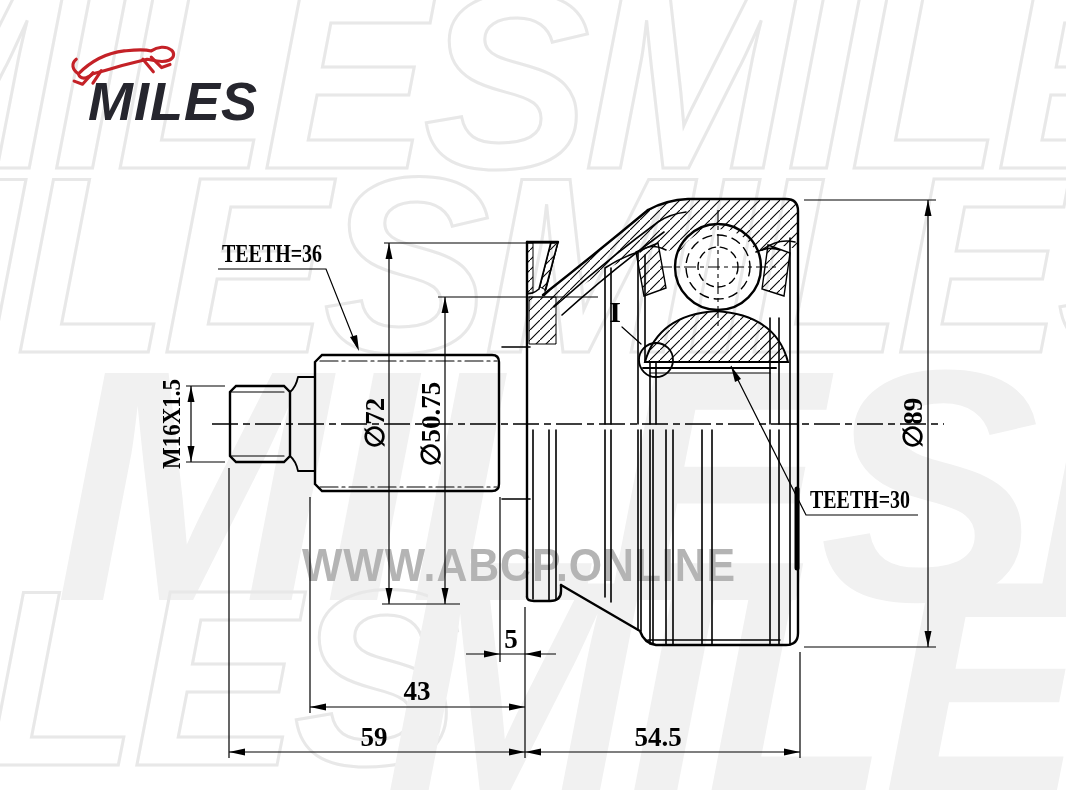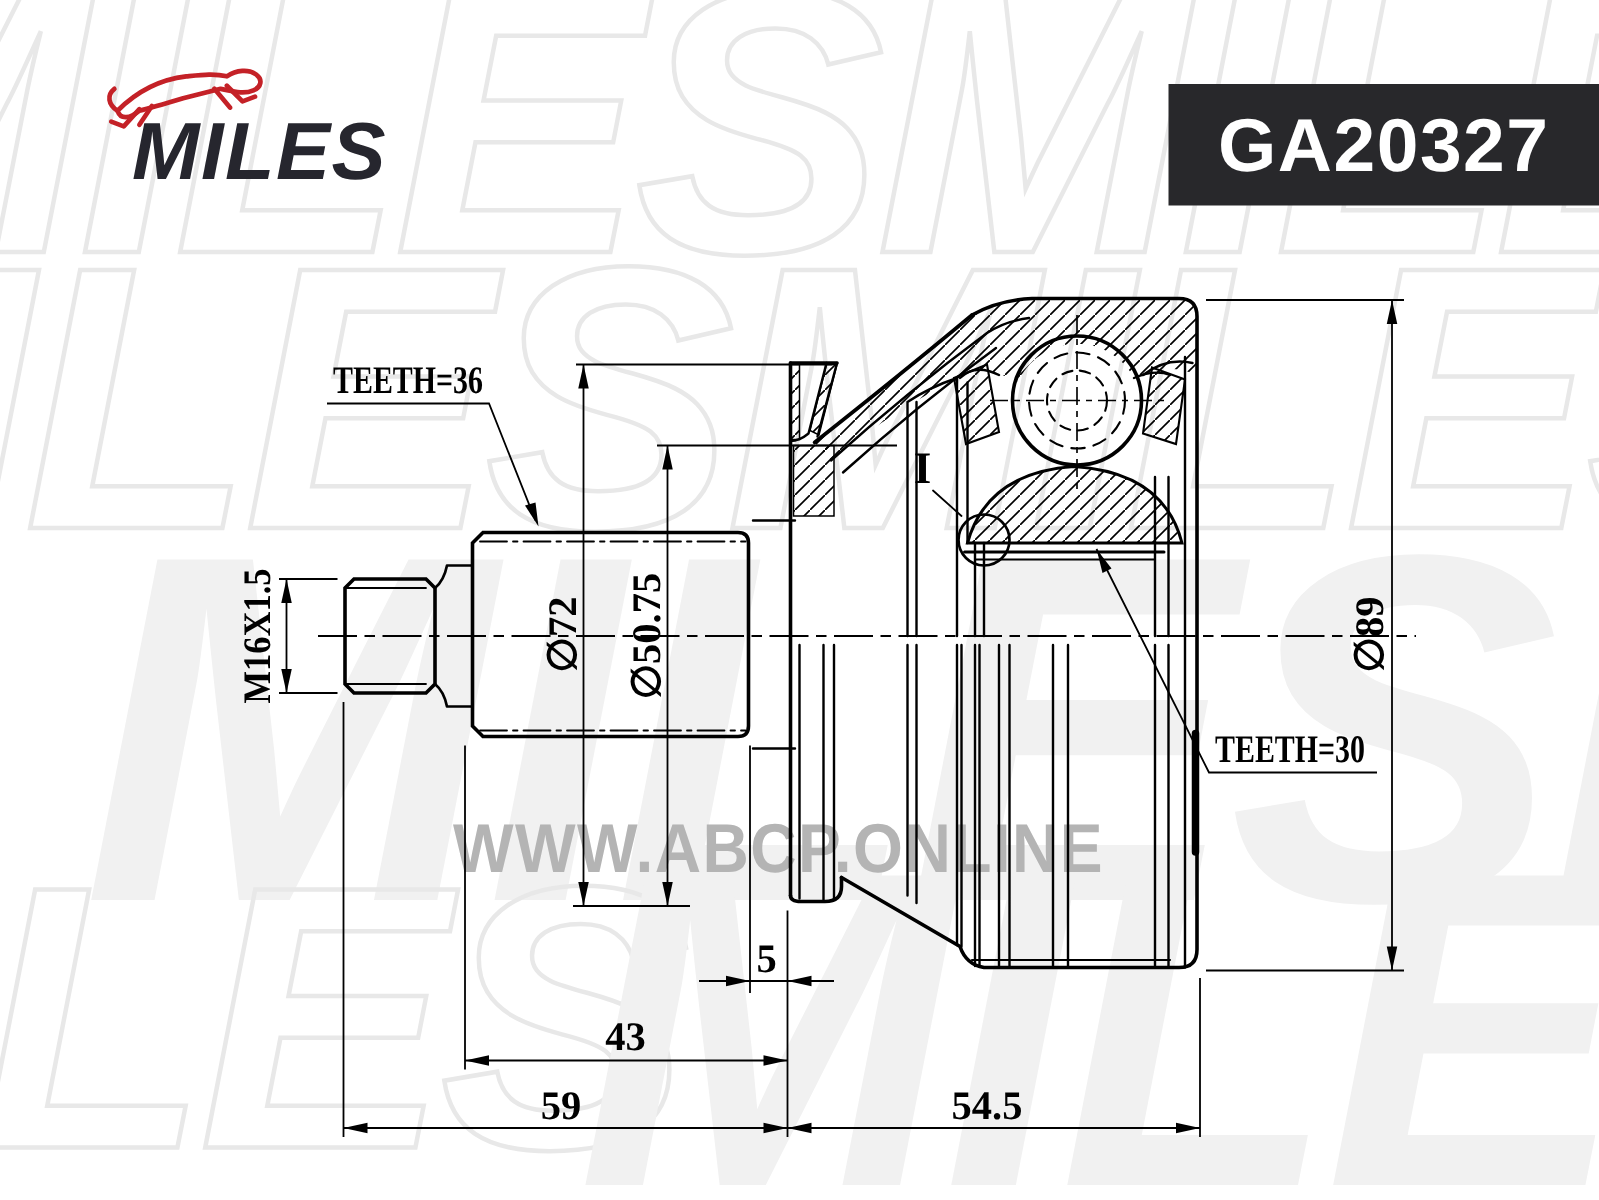--- a/index.html
+++ b/index.html
@@ -160,17 +160,14 @@
         <path d="M8,30 C20,18 35,10 52,8 C62,7 70,6 78,8 C84,4 92,3 97,7 C101,10 100,15 95,17
                  C88,20 80,17 74,16 C66,18 58,20 50,22 C40,25 30,28 22,30 C16,35 10,36 8,30 Z"></path>
         <path d="M78,14 L88,24 L96,21 M70,16 L80,28"></path>
         <path d="M22,29 L12,40 L4,37 M30,27 L22,39"></path>
         <path d="M8,30 C2,26 1,20 6,16"></path>
       </g>
     </svg>
     <div class="logo-text">MILES</div>
   </div>
 
-  <div class="badge">
-    <span class="badge-text">GA20327</span>
-  </div>
 
 </div>
 
 </body></html>

